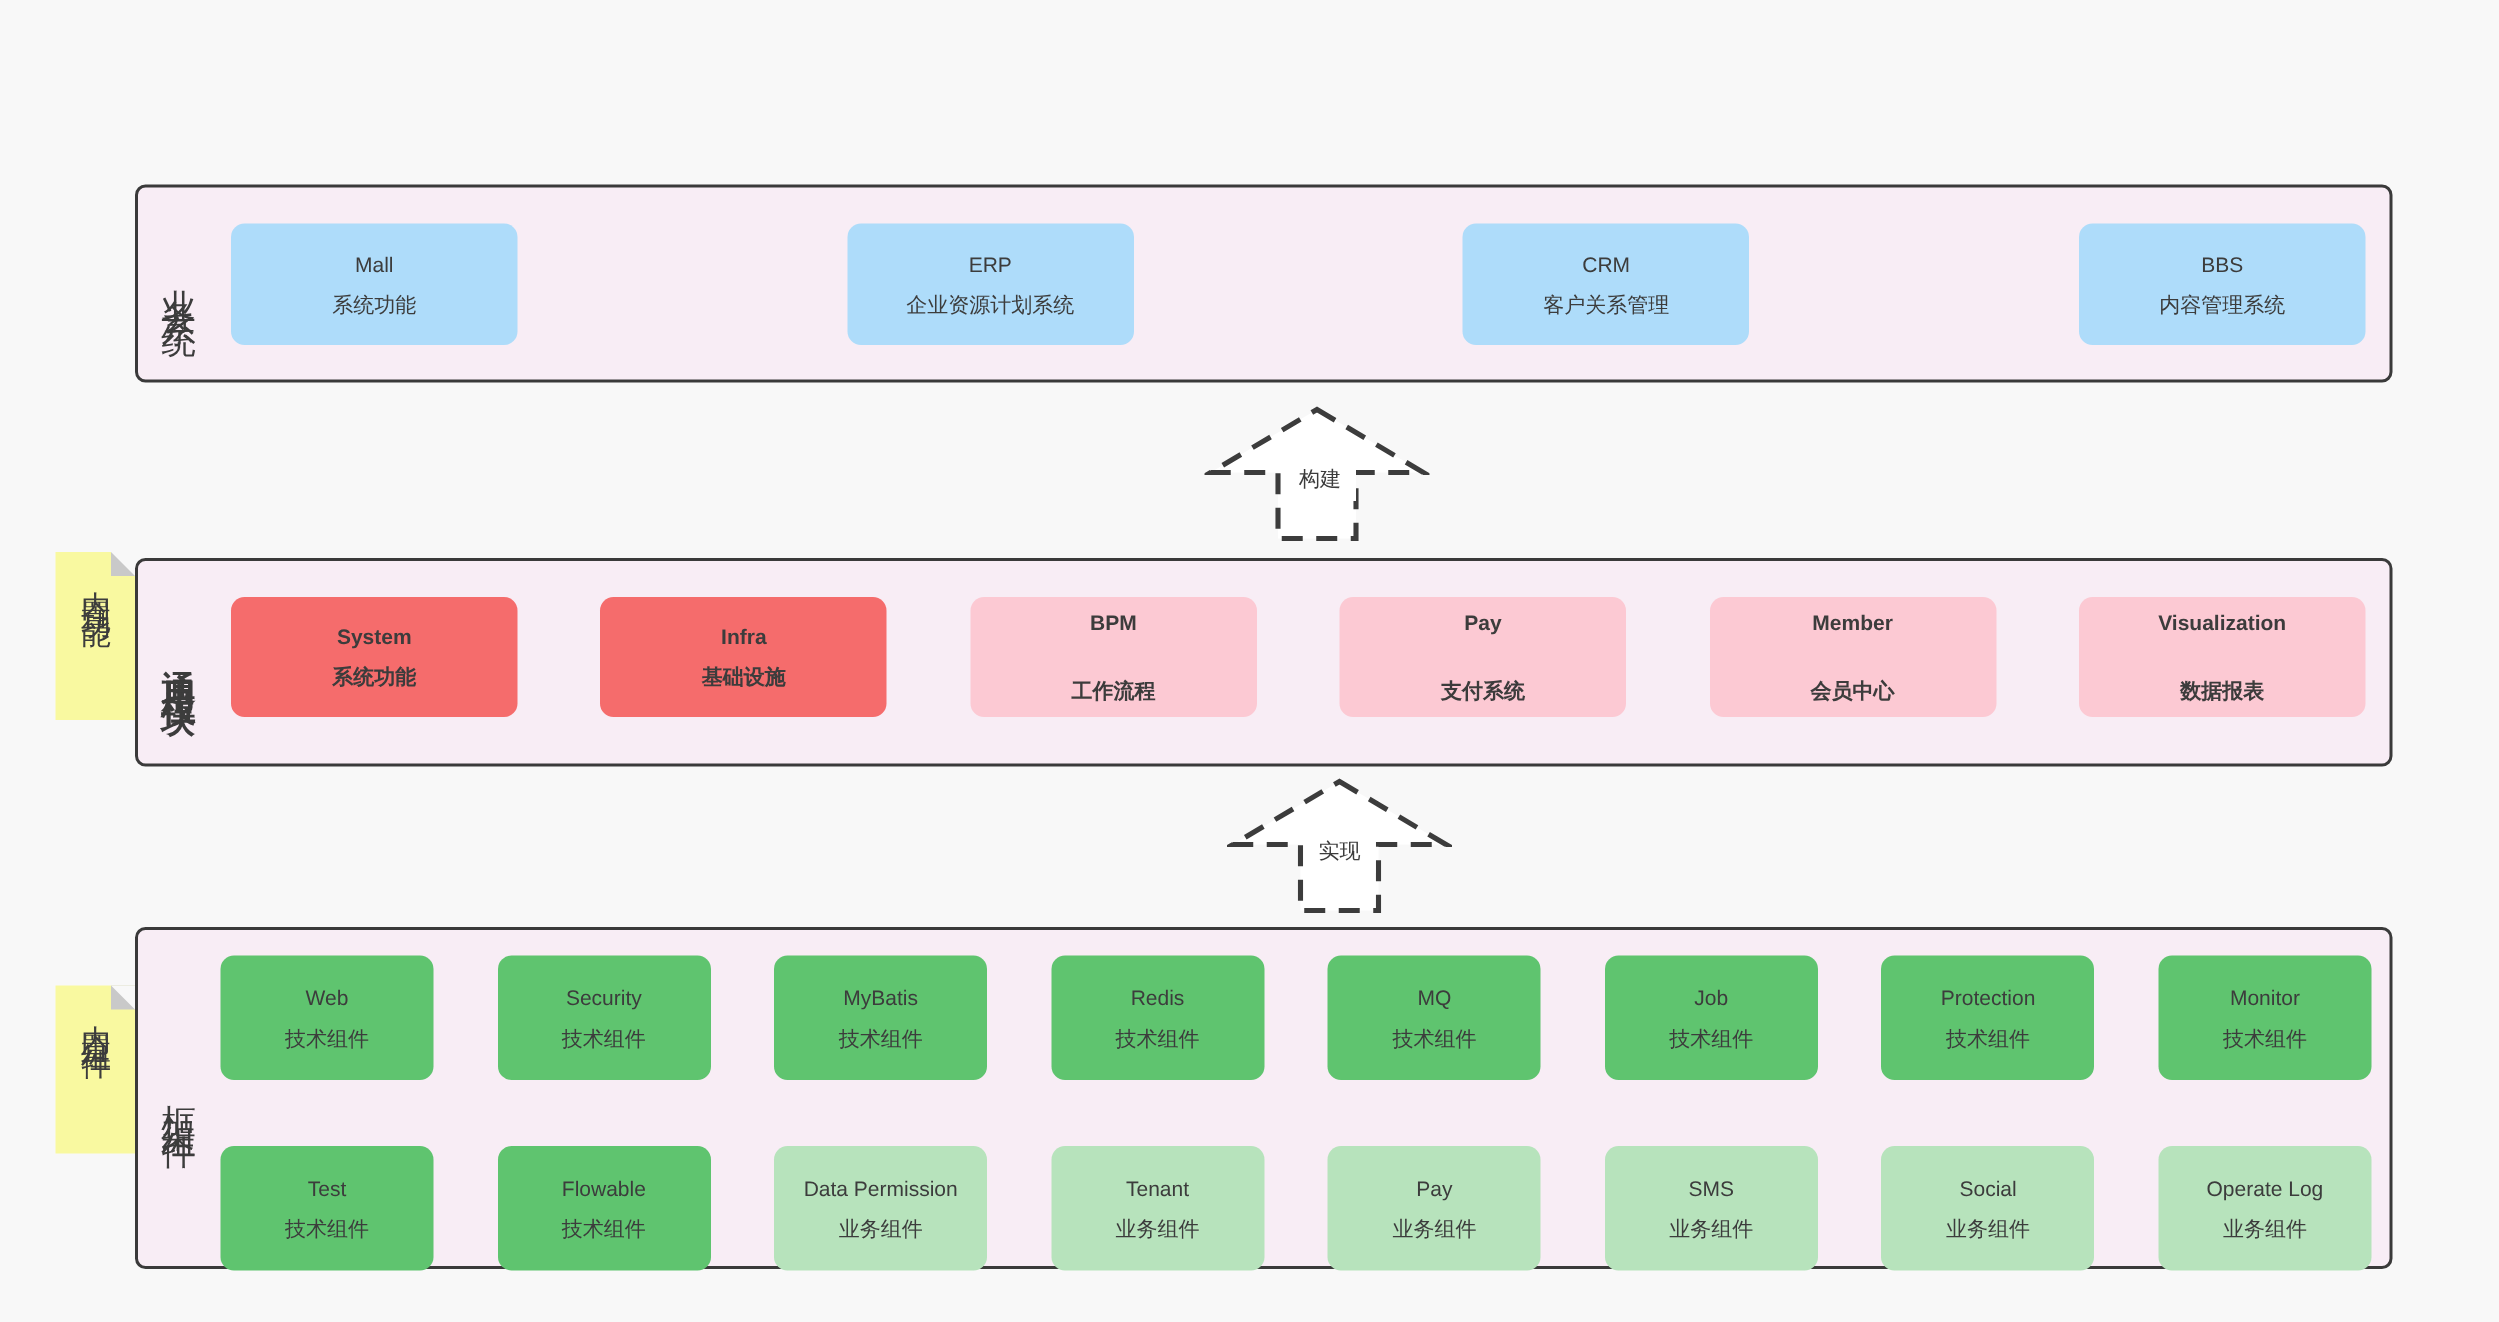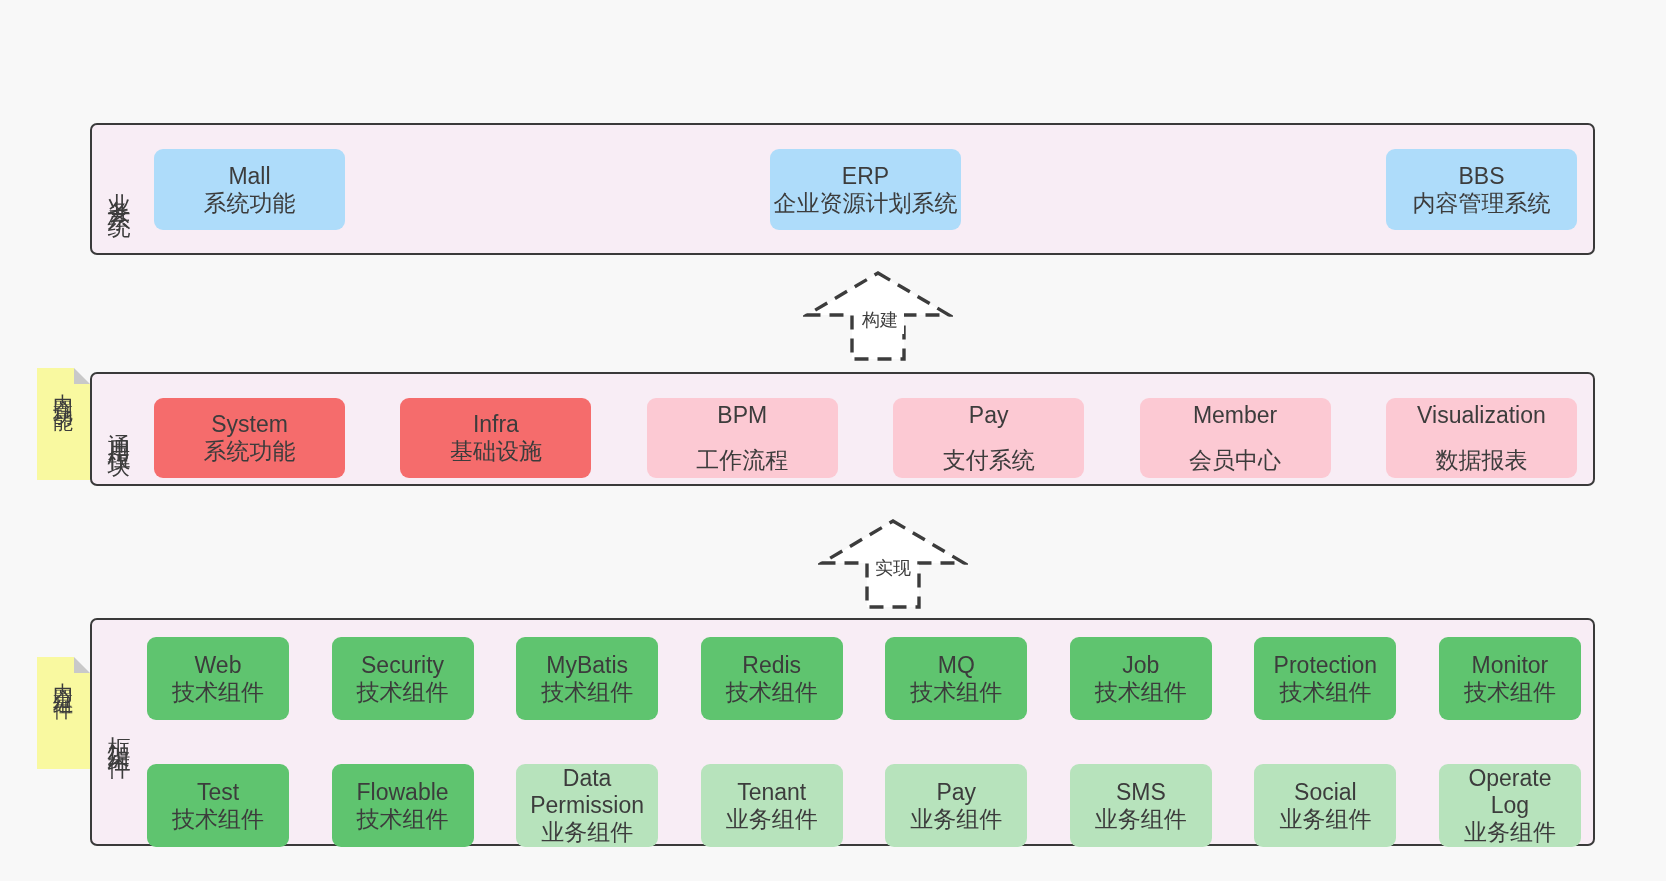--- a/index.html
+++ b/index.html
@@ -10,21 +10,21 @@
     color:var(--text,#3c3c3c);
   }
   
   .panel{
     position:absolute;left:90px;width:1505px;box-sizing:border-box;
     background:var(--panel_bg,#f8edf5);
     border:2.5px solid var(--panel_border,#3a3a3a);
     border-radius:7px;
   }
   #panel-business{top:123px;height:132px;}
-  #panel-modules{top:372px;height:114px;}
+  #panel-modules{top:372px;height:139px;font-weight:bold;}
   #panel-components{top:618px;height:228px;}
 
   .vlabel{
     position:absolute;left:6px;top:0;bottom:0;width:42px;
     display:flex;align-items:center;justify-content:center;
   }
   .vtext{
     writing-mode:vertical-lr;text-orientation:upright;
     font-size:23px;letter-spacing:7px;color:var(--text,#3c3c3c);line-height:1;
   }
@@ -36,38 +36,38 @@
   .row6{left:62px;right:16px;}
   .row8{left:55px;right:12px;}
   #panel-business .row6{top:24px;height:81px;}
   #panel-modules .row6{top:24px;height:80px;}
   #panel-components .row-a{top:17px;height:83px;}
   #panel-components .row-b{top:124px;height:83px;margin-top:20px;}
 
   .box{
     border-radius:9px;display:flex;flex-direction:column;
     justify-content:center;align-items:center;text-align:center;
-    font-size:23px;line-height:27px;color:var(--text,#3c3c3c);
+    font-size:14px;line-height:27px;color:var(--text,#3c3c3c);
   }
   .row6 .box{width:191px;}
   .row8 .box{width:142px;}
   .row8 .t{max-width:118px;}
   .blue{background:var(--blue,#aedcfa);}
   .red{background:var(--red,#f56c6c);}
   .pink{background:var(--pink,#fcc9d3);gap:18px;}
   .green{background:var(--green,#5fc46f);}
   .green-light{background:var(--green_light,#b7e3bc);}
 
   
   .arrow{position:absolute;}
   .arrow-label{
     position:absolute;width:48px;height:28px;
     background:var(--arrow_fill,#ffffff);
     display:flex;align-items:center;justify-content:center;
-    font-size:18px;color:var(--text,#3c3c3c);
+    font-size:14px;color:var(--text,#3c3c3c);
   }
 
   
   .note{
     position:absolute;left:37px;width:53px;box-sizing:border-box;
     background:var(--yellow,#f9f9a0);
     display:flex;justify-content:center;padding-top:10px;
   }
   #note-builtin-features{top:368px;height:112px;}
   #note-builtin-components{top:657px;height:112px;}
@@ -88,20 +88,24 @@
   <div class="row row6">
     <div class="box blue">
       <div class="t">Mall</div>
       <div class="s">系统功能</div>
     </div>
     <div class="box blue">
       <div class="t">ERP</div>
       <div class="s">企业资源计划系统</div>
     </div>
     <div class="box blue">
+      <div class="t">CRM</div>
+      <div class="s">客户关系管理</div>
+    </div>
+    <div class="box blue">
       <div class="t">BBS</div>
       <div class="s">内容管理系统</div>
     </div>
   </div>
 </div>
 
 <svg class="arrow" style="left:803px;top:270px" width="150" height="92" viewBox="0 0 150 92">
   <polygon points="75,3 146,45 101,45 101,89 49,89 49,45 4,45" fill="var(--arrow_fill,#ffffff)" stroke="var(--arrow,#3c3c3c)" stroke-width="3.4" stroke-dasharray="14 9" stroke-linejoin="miter"></polygon>
 </svg>
 <div class="arrow-label" style="left:856px;top:306px">构建</div>

